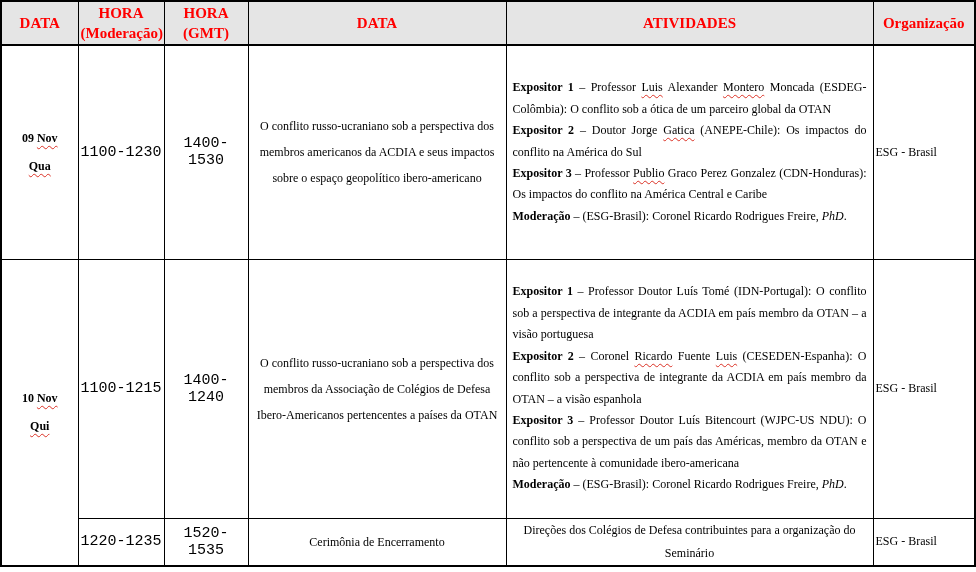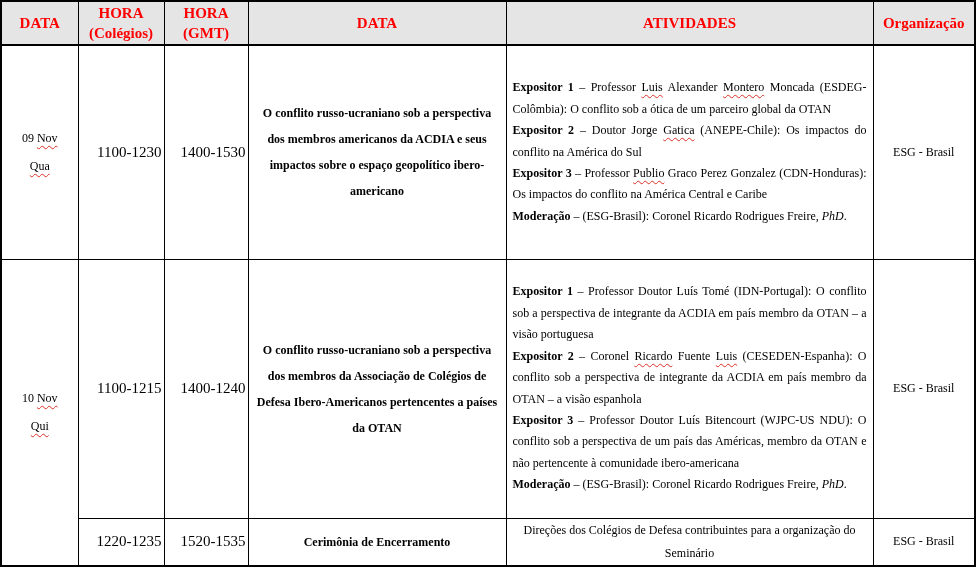--- a/index.html
+++ b/index.html
@@ -42,53 +42,53 @@
     padding: 1px 2px;
   }
   tr.r1 { height: 214px; }
   tr.r2 { height: 259px; }
   tr.r3 { height: 47px; }
 
   td { vertical-align: middle; font-size: 12px; }
 
   td.date-cell {
     text-align: center;
-    font-weight: normal;
+    font-weight: bold;
     padding: 8px 2px;
     margin-top: 15px;
   }
   .date-line {
     line-height: 28px;
     white-space: nowrap;
   }
   td.time-cell {
-    text-align: right;
+    text-align: center;
     padding: 0 2px;
     font-size: 15px;
+    font-family: Liberation Mono, monospace;
   }
   td.tema-cell {
     text-align: center;
-    font-weight: bold;
+    font-weight: normal;
     padding: 0 6px;
     line-height: 26px;
   }
   td.acts-cell {
     text-align: justify;
     text-justify: inter-word;
     padding: 2px 6px;
     line-height: 21.4px;
     vertical-align: middle;
   }
   td.acts-center-cell {
     text-align: center;
     padding: 0 8px;
     line-height: 23px;
   }
   td.org-cell {
-    text-align: center;
     padding: 0 2px;
   }
   .squiggle {
     text-decoration: underline;
     text-decoration-style: wavy;
     text-decoration-color: #DB3125;
     text-decoration-thickness: 1px;
     text-underline-offset: 3px;
   }
 </style>
@@ -104,21 +104,21 @@
       <col class="c-ativ">
       <col class="c-org">
   </colgroup>
   <thead>
     <tr class="hdr">
       <th>
         <span>DATA</span>
       </th>
       <th>
         <div>HORA</div>
-        <div>(Colégios)</div>
+        <div>(Moderação)</div>
       </th>
       <th>
         <div>HORA</div>
         <div>(GMT)</div>
       </th>
       <th>
         <span>DATA</span>
       </th>
       <th>
         <span>ATIVIDADES</span>

